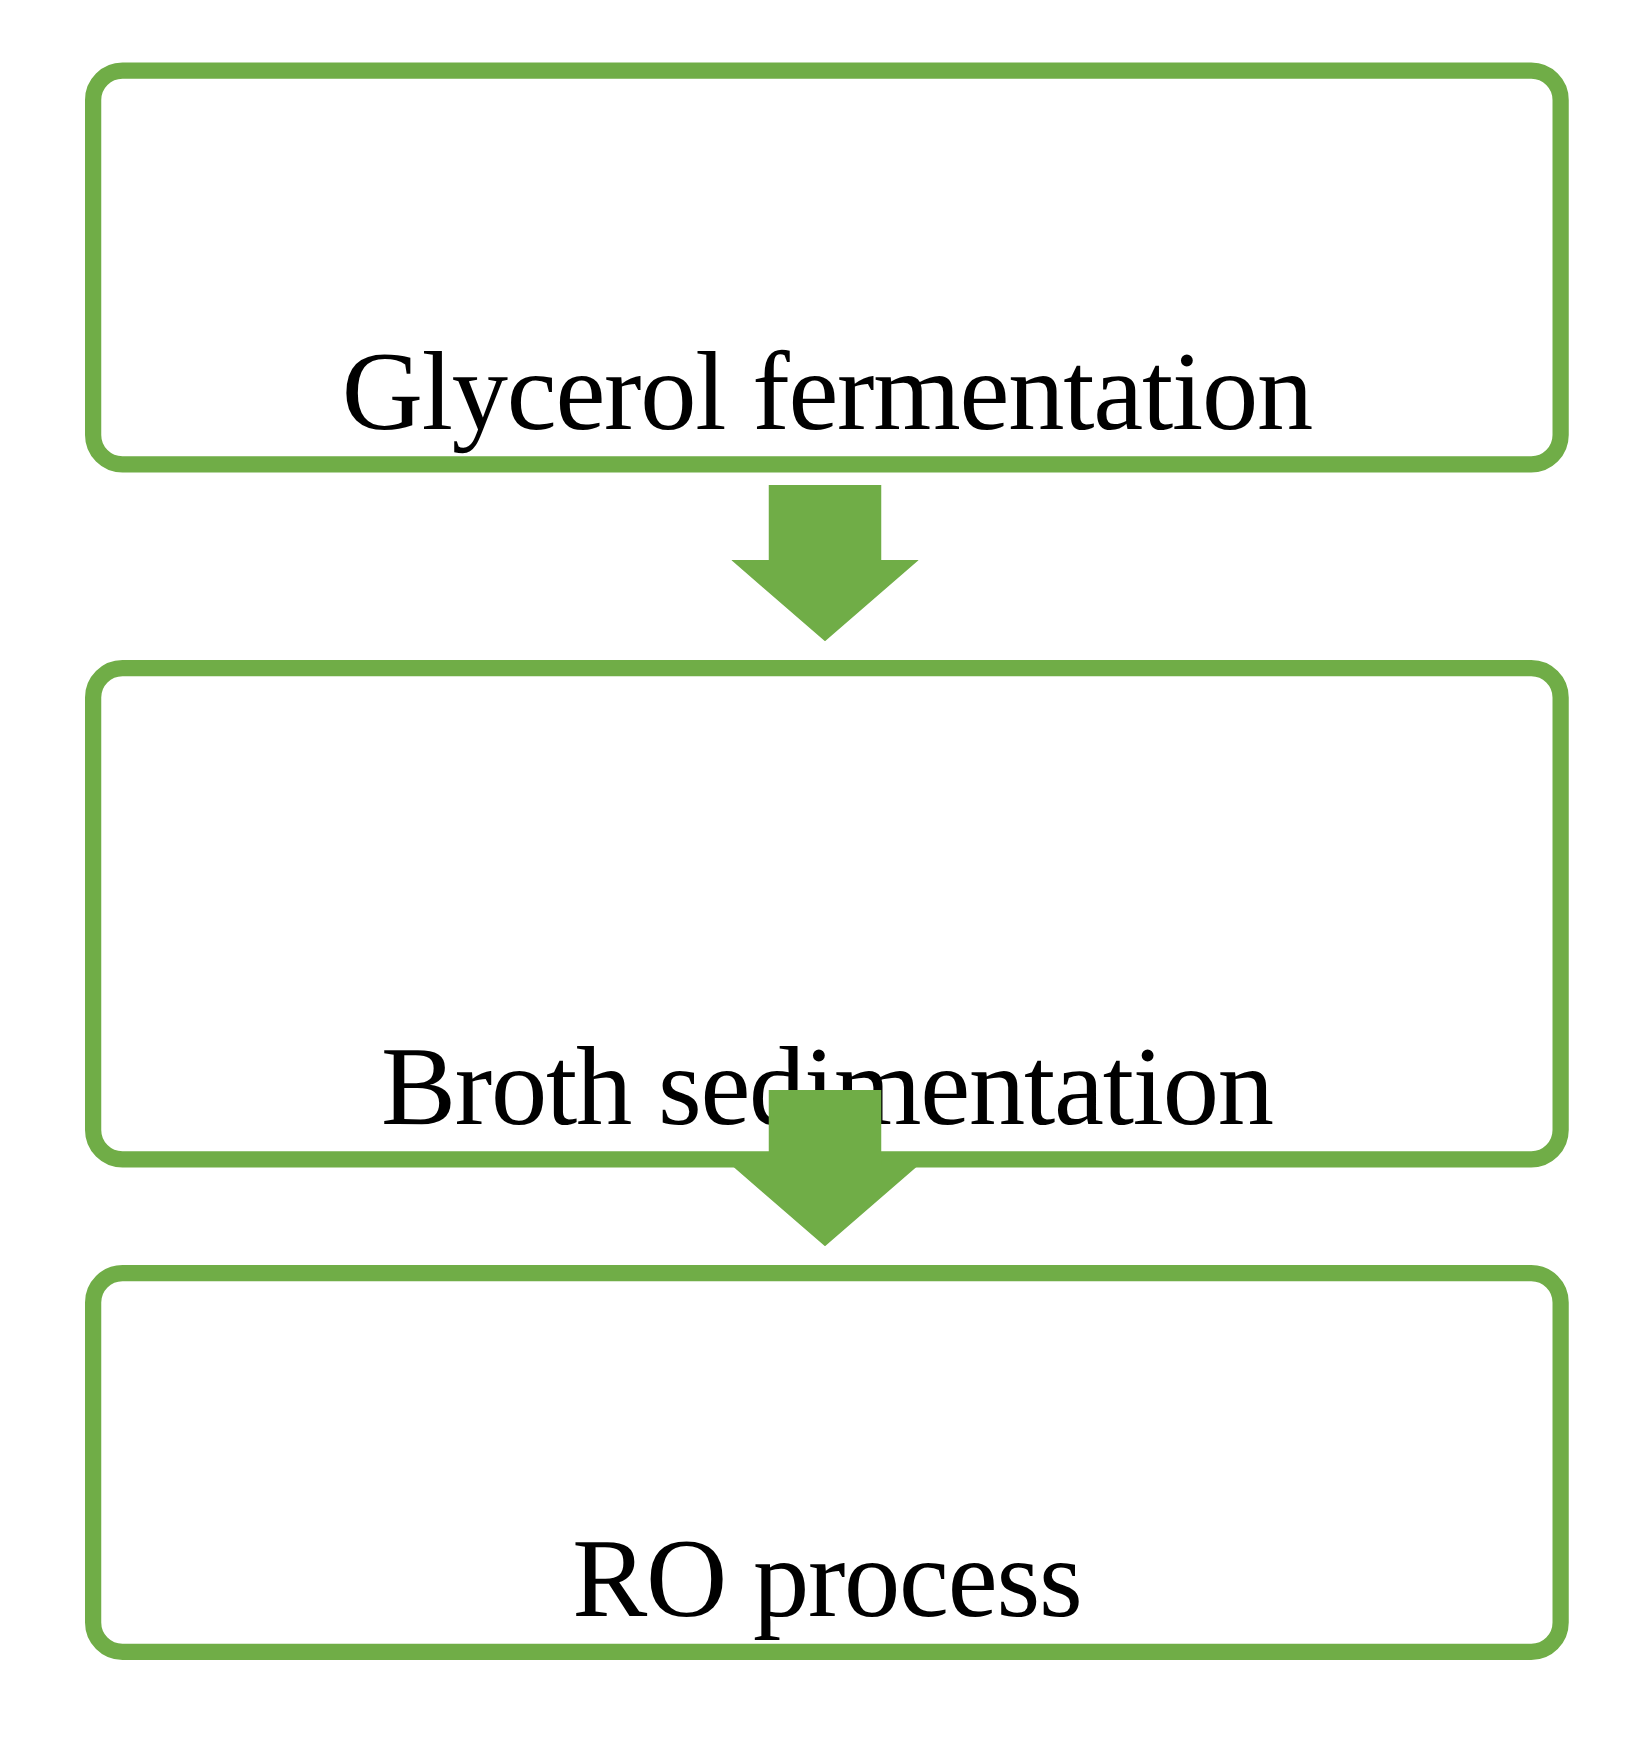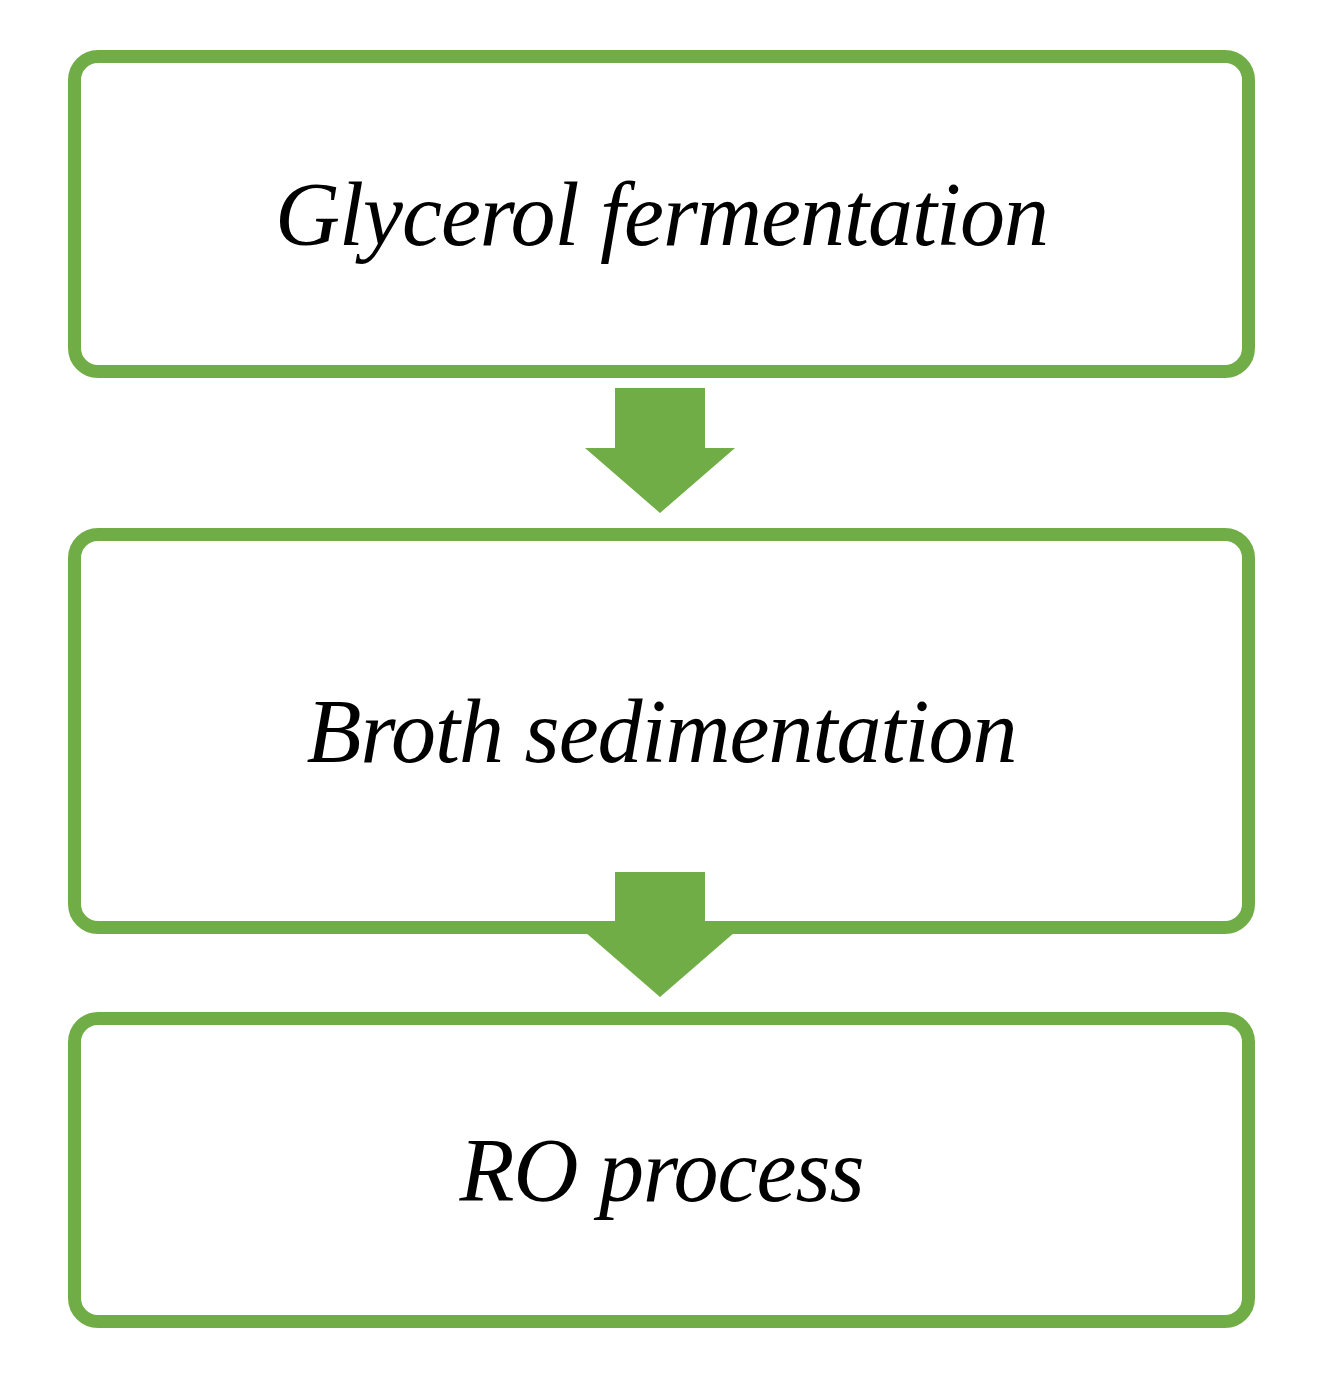--- a/index.html
+++ b/index.html
@@ -20,23 +20,22 @@
     overflow: hidden;
   }
   .flow-box {
     position: absolute;
     left: 68px;
     width: 1187px;
     border: 13px solid var(--accent);
     border-radius: 30px;
     background: var(--bg);
     display: flex;
-    align-items: center;
+    align-items: flex-end;
     justify-content: center;
-    font-style: italic;
   }
   .flow-box .label {
     font-size: 90px;
     letter-spacing: -1px;
     color: var(--text);
     white-space: nowrap;
     text-align: center;
   }
   .box-1 { top: 50px;   height: 328px; }
   .box-2 { top: 528px;  height: 406px; }

